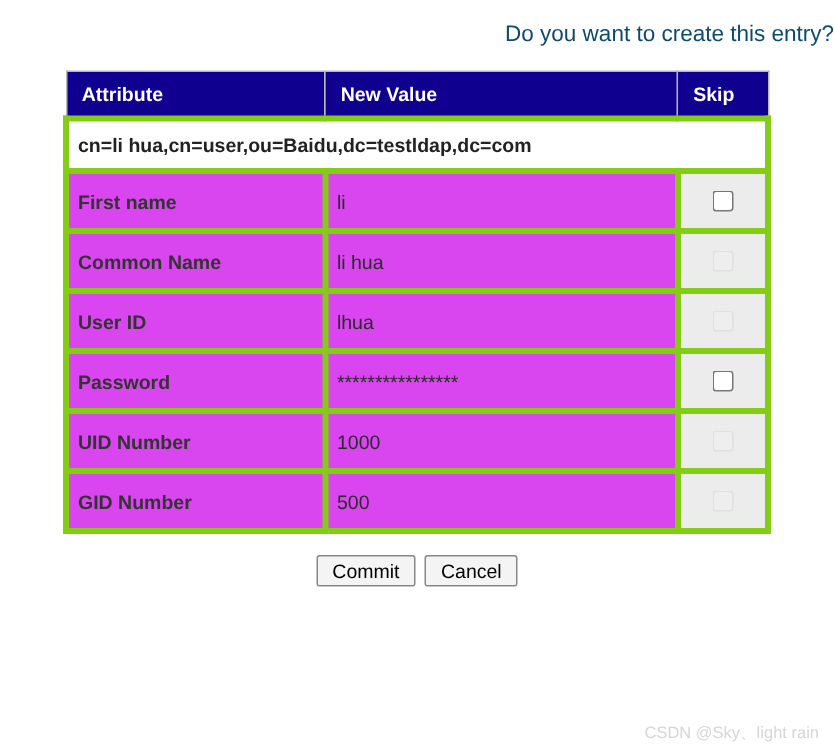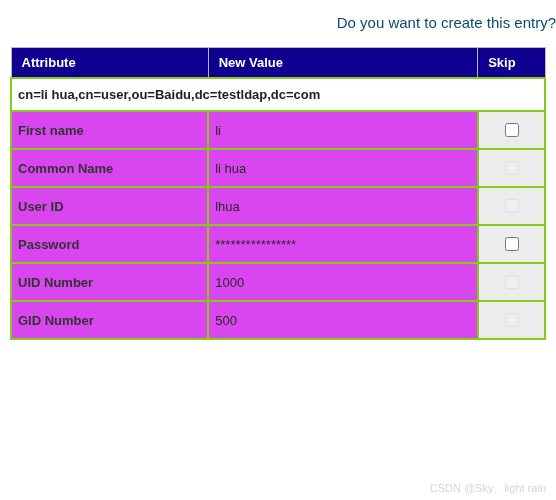--- a/index.html
+++ b/index.html
@@ -17,34 +17,34 @@
   }
   .title {
     text-align: right;
     font-size: 15px;
     color: #0c4a6e;
     margin: 6px 0 16px 0;
   }
   table.entry {
     border-collapse: collapse;
     margin: 0 auto;
-    width: 536px;
+    width: 472px;
     background: #fff;
   }
   table.entry th {
     background: #100090;
     color: #ffffff;
     text-align: left;
     font-weight: bold;
     font-size: 13px;
     padding: 7px 10px;
     border: 1px solid #b8b8b8;
   }
   table.entry td {
-    border: 2px solid #84cc16;
+    border: 4px solid #84cc16;
     padding: 8px 6px;
     vertical-align: middle;
     font-size: 13px;
     margin-left: 46px;
   }
   td.dn {
     background: #ffffff;
     font-weight: bold;
     color: #222;
     font-size: 13px;
@@ -141,15 +141,19 @@
           <td class="skip"><input type="checkbox" class="skipbox disabled" disabled="" style=""></td>
         </tr>
         <tr>
           <td class="attr">GID Number</td>
           <td class="val">500</td>
           <td class="skip"><input type="checkbox" class="skipbox disabled" disabled="" style=""></td>
         </tr>
       </tbody>
   </table>
 
+  <div class="buttons">
+    <button>Commit</button>
+    <button>Cancel</button>
+  </div>
 </div>
 
 <div class="watermark">CSDN @Sky、light rain</div>
 
 </body></html>

